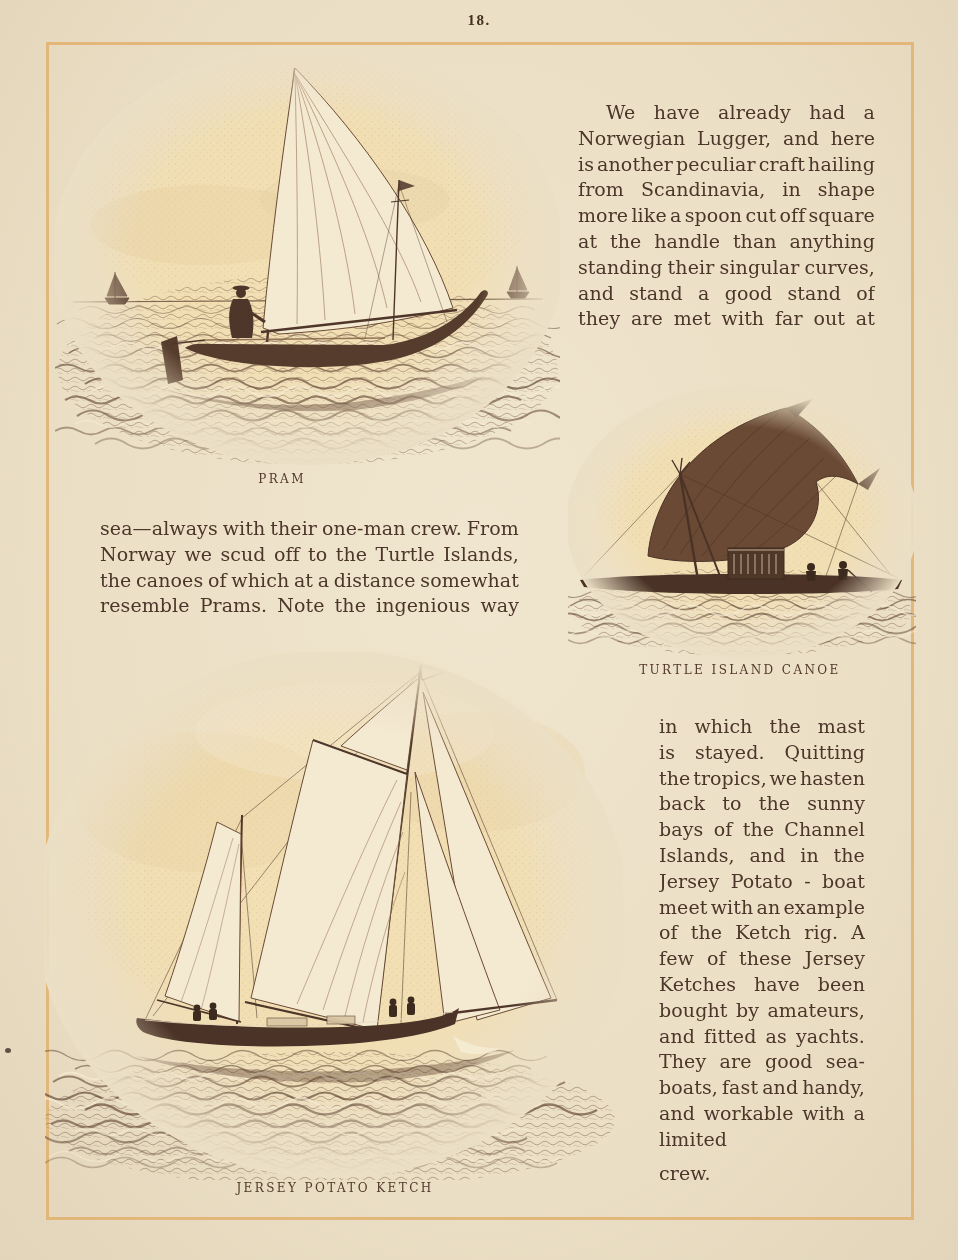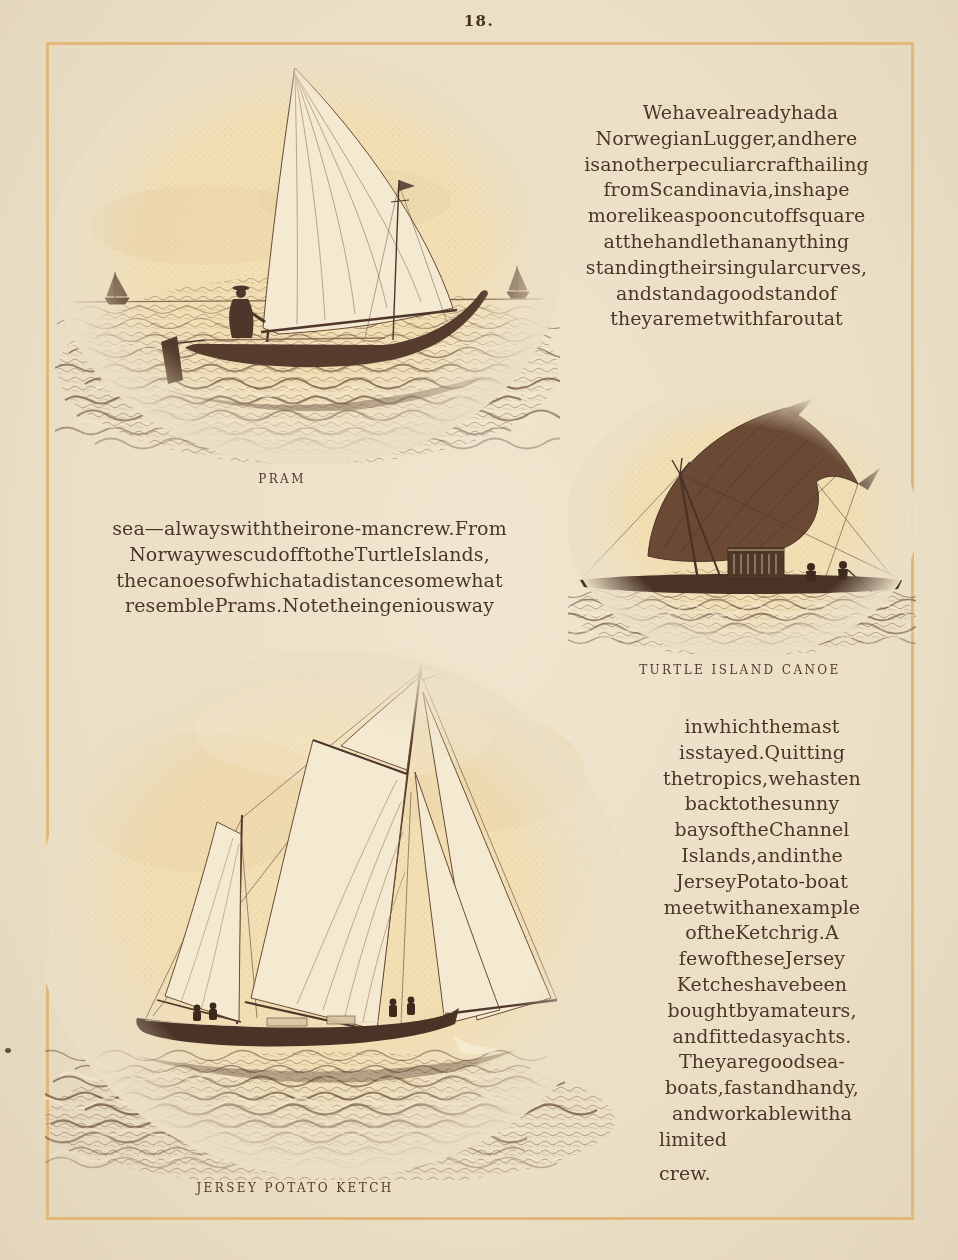--- a/index.html
+++ b/index.html
@@ -5,33 +5,33 @@
   html,body{margin:0;padding:0;background:#d8cbb0;}
   .page{
     position:relative;width:958px;height:1260px;overflow:hidden;
     background:var(--paper,#ebdfc5);
     background-image:radial-gradient(ellipse at 50% 45%, rgba(255,250,235,.25) 0%, rgba(255,250,235,0) 60%, rgba(120,95,60,.08) 100%);
     font-family:"DejaVu Serif", serif;color:var(--ink,#4c362a);
   }
   .frame{position:absolute;left:46px;top:42px;width:868px;height:1178px;
     border:3px solid var(--frame_border,#e2b06c);box-sizing:border-box;opacity:.85;}
   .pagenum{position:absolute;top:12px;left:0;width:100%;text-align:center;
-    font-size:15px;font-weight:bold;letter-spacing:1.5px;color:#43301f;}
+    font-size:15px;font-weight:bold;letter-spacing:1.5px;color:#43301f;font-family:Liberation Serif, serif;}
   .col{position:absolute;font-size:19px;line-height:25.8px;letter-spacing:.1px;overflow:hidden;}
   #col-intro{left:578px;top:100px;width:297px;}
   #col-cont{left:100px;top:516px;width:419px;}
   #col-final{left:659px;top:714px;width:206px;}
-  .jline{display:flex;justify-content:center;white-space:pre;}
+  .jline{display:flex;justify-content:space-between;white-space:pre;}
   .jline.first{padding-left:28px;}
   .jline.lastleft{justify-content:flex-start;gap:.42em;flex-direction:column;}
   .caption{position:absolute;font-size:12px;letter-spacing:2.4px;text-align:center;
     color:#53392c;font-weight:500;}
   #cap-pram{left:57px;top:472px;width:450px;}
   #cap-turtle{left:570px;top:663px;width:340px;}
-  #cap-ketch{left:50px;top:1181px;width:490px;}
+  #cap-ketch{left:50px;top:1181px;width:490px;padding-left:40px;}
   .fig{position:absolute;}
   #fig-pram{left:55px;top:50px;width:505px;height:415px;}
   #fig-turtle{left:568px;top:386px;width:348px;height:272px;}
   #fig-ketch{left:45px;top:652px;width:578px;height:528px;}
   .speck{position:absolute;left:5px;top:1048px;width:6px;height:5px;border-radius:50%;background:#3a2e23;opacity:.8;}
 </style>
 </head>
 <body>
 
 <div class="page">

